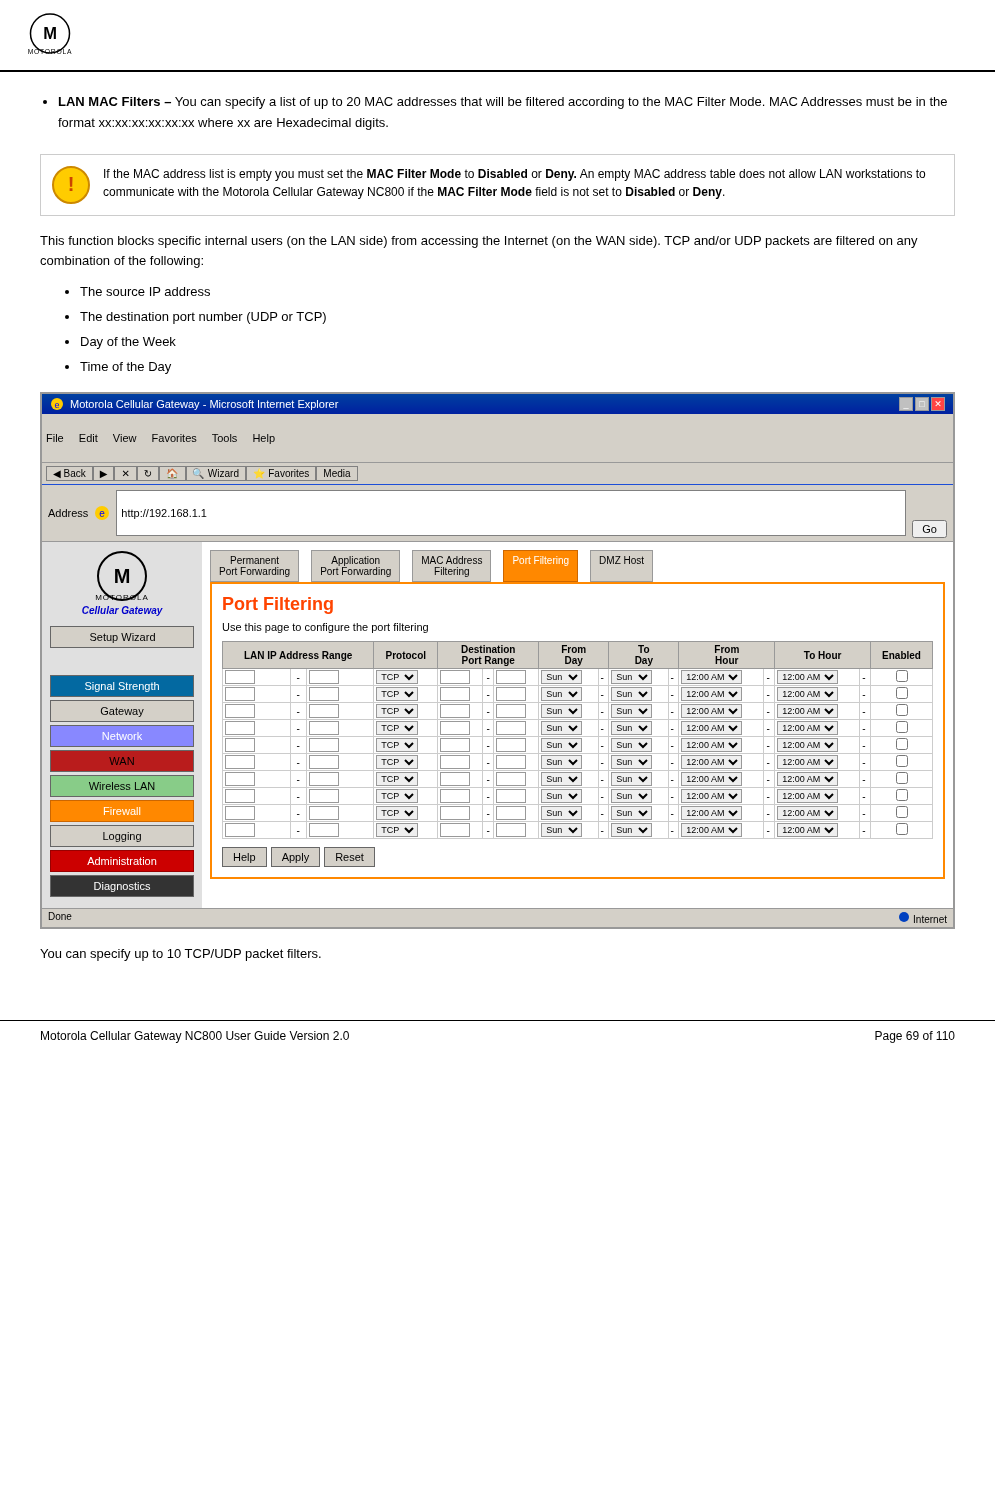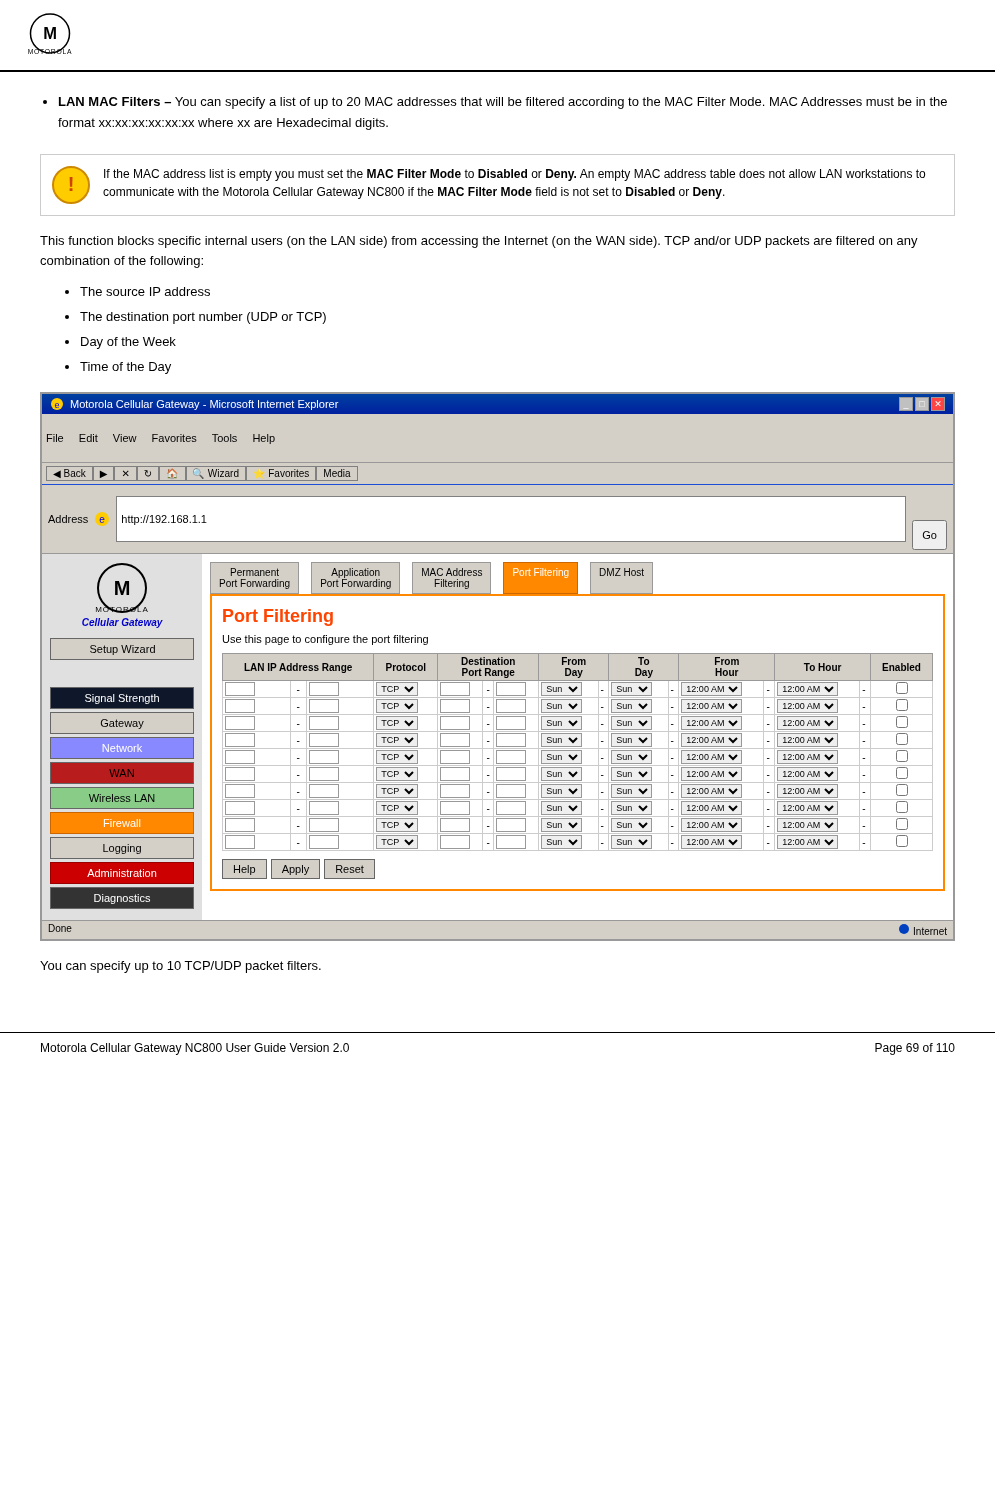--- a/index.html
+++ b/index.html
@@ -153,21 +153,21 @@
       font-size: 11px;
     }
     .address-input {
       flex: 1;
       padding: 16px 4px;
       font-size: 11px;
       border: 1px solid #808080;
       background: #fff;
     }
     .address-go {
-      padding: 7px 8px;
+      padding: 1px 8px;
       font-size: 11px;
       cursor: pointer;
       margin-top: 32px;
     }
 
     
     .gateway-ui {
       display: flex;
       background: #e8e8e8;
     }
@@ -230,21 +230,21 @@
       background: #333;
       color: #fff;
     }
     .sidebar-btn.logging-btn {
       background: #d4d0c8;
     }
     .sidebar-btn.gateway-btn {
       background: #d4d0c8;
     }
     .sidebar-btn.signal-btn {
-      background: #0f172a;
+      background: #0369a1;
       color: #fff;
       margin-top: 27px;
     }
     .sidebar-btn.setup-btn {
       background: #d4d0c8;
       padding-left: 9px;
     }
 
     
     .main-panel {

